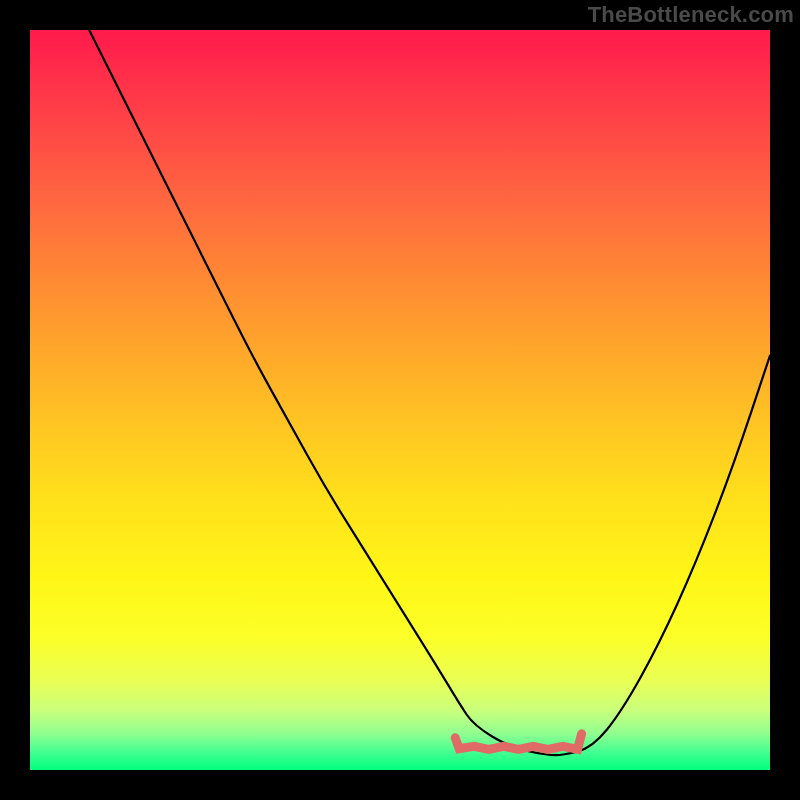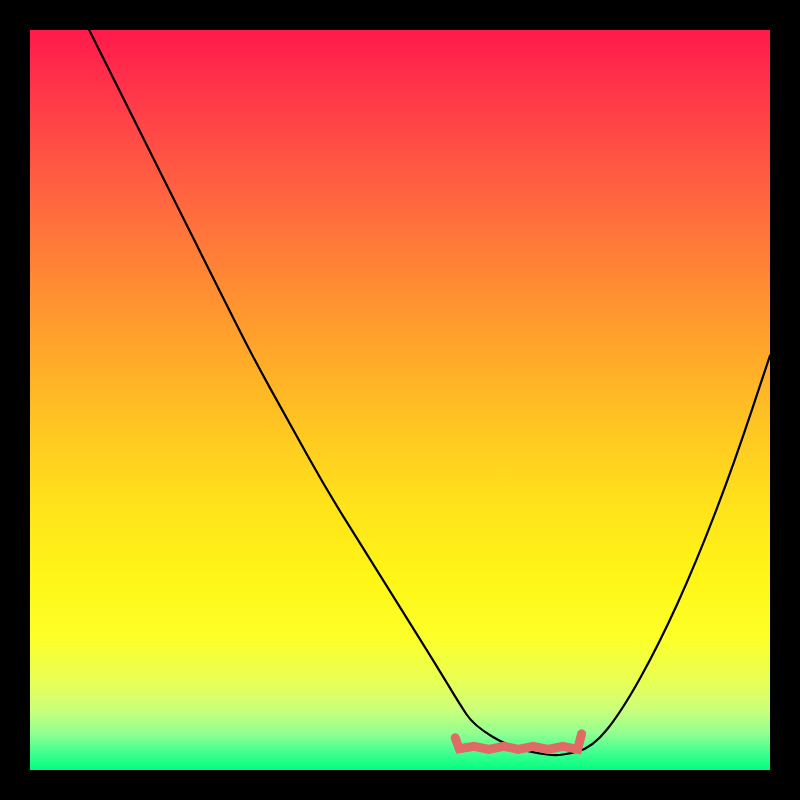--- a/index.html
+++ b/index.html
@@ -62,20 +62,21 @@
     width: 740px;
     height: 740px;
     z-index: 3;
   }
 </style>
 </head>
 <body>
 
 <div class="frame">
 
+  <div class="watermark">TheBottleneck.com</div>
 
   <div class="plot">
     <svg viewBox="0 0 740 740" preserveAspectRatio="none">
       <path fill="none" stroke="#000" stroke-width="2.2" stroke-linecap="round" stroke-linejoin="round" d="M 59.2 0.0 Q 88.8 59.2 103.6 88.8 Q 118.4 118.4 133.2 148.0 Q 148.0 177.6 166.5 214.6 Q 185.0 251.6 203.5 288.6 Q 222.0 325.6 240.5 358.9 Q 259.0 392.2 277.5 425.5 Q 296.0 458.8 314.5 488.4 Q 333.0 518.0 351.5 547.6 Q 370.0 577.2 388.5 606.8 Q 407.0 636.4 418.1 654.9 Q 429.2 673.4 436.6 684.5 Q 444.0 695.6 462.5 706.7 Q 481.0 717.8 499.5 721.5 Q 518.0 725.2 525.4 725.2 Q 532.8 725.2 547.6 721.5 Q 562.4 717.8 577.2 699.3 Q 592.0 680.8 610.5 647.5 Q 629.0 614.2 647.5 573.5 Q 666.0 532.8 684.5 484.7 Q 703.0 436.6 721.5 381.1 T 740.0 325.6"></path>
       <path fill="none" stroke="#e06a66" stroke-width="9" stroke-linecap="round" d="M 425.2 707.8 L 429.2 718.8  429.2 718.8 L 444.0 716.3 L 458.8 719.3 L 473.6 716.3 L 488.4 719.3 L 503.2 716.3 L 518.0 719.3 L 532.8 716.3 L 547.6 719.3 L 551.6 703.8"></path>
     </svg>
   </div>
 
 </div>
 

